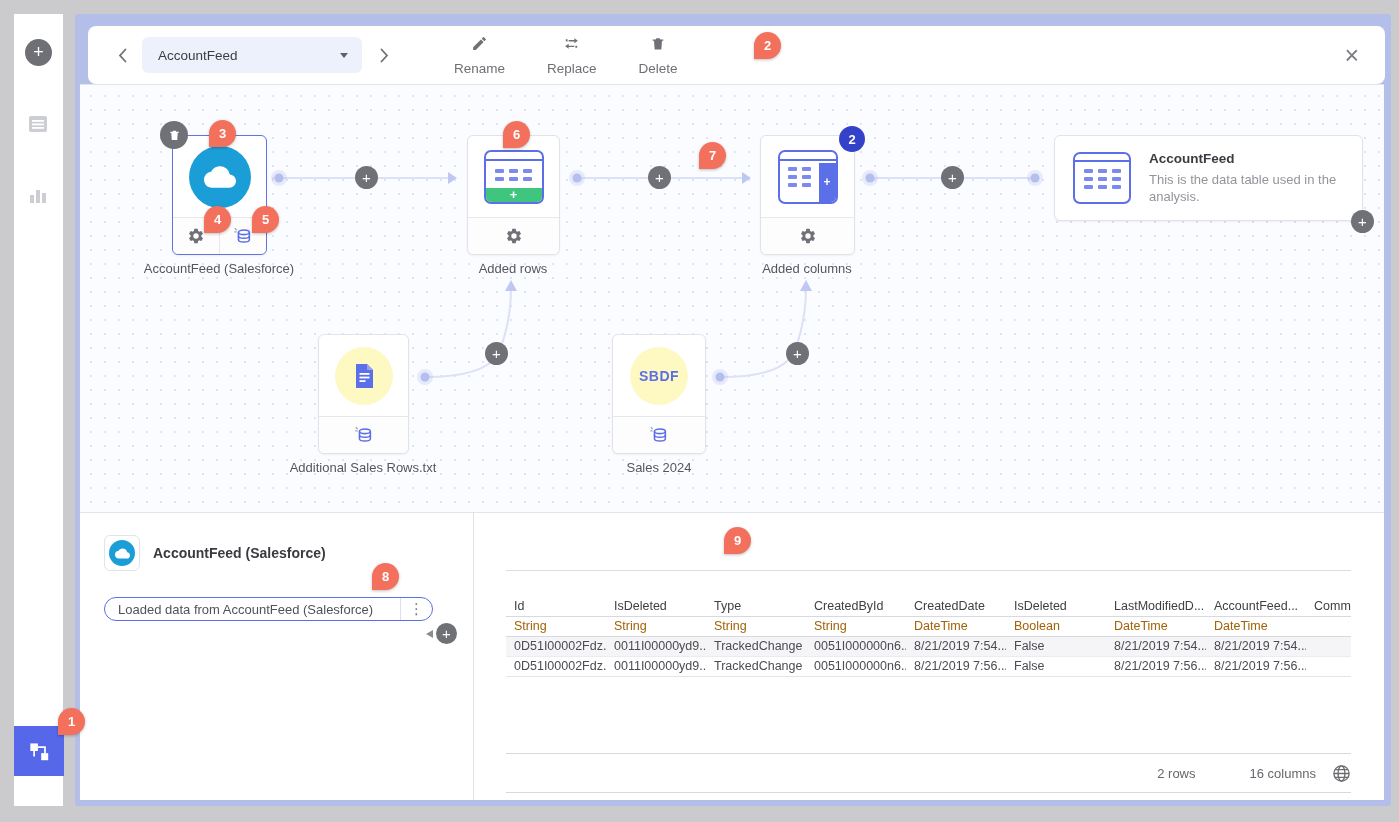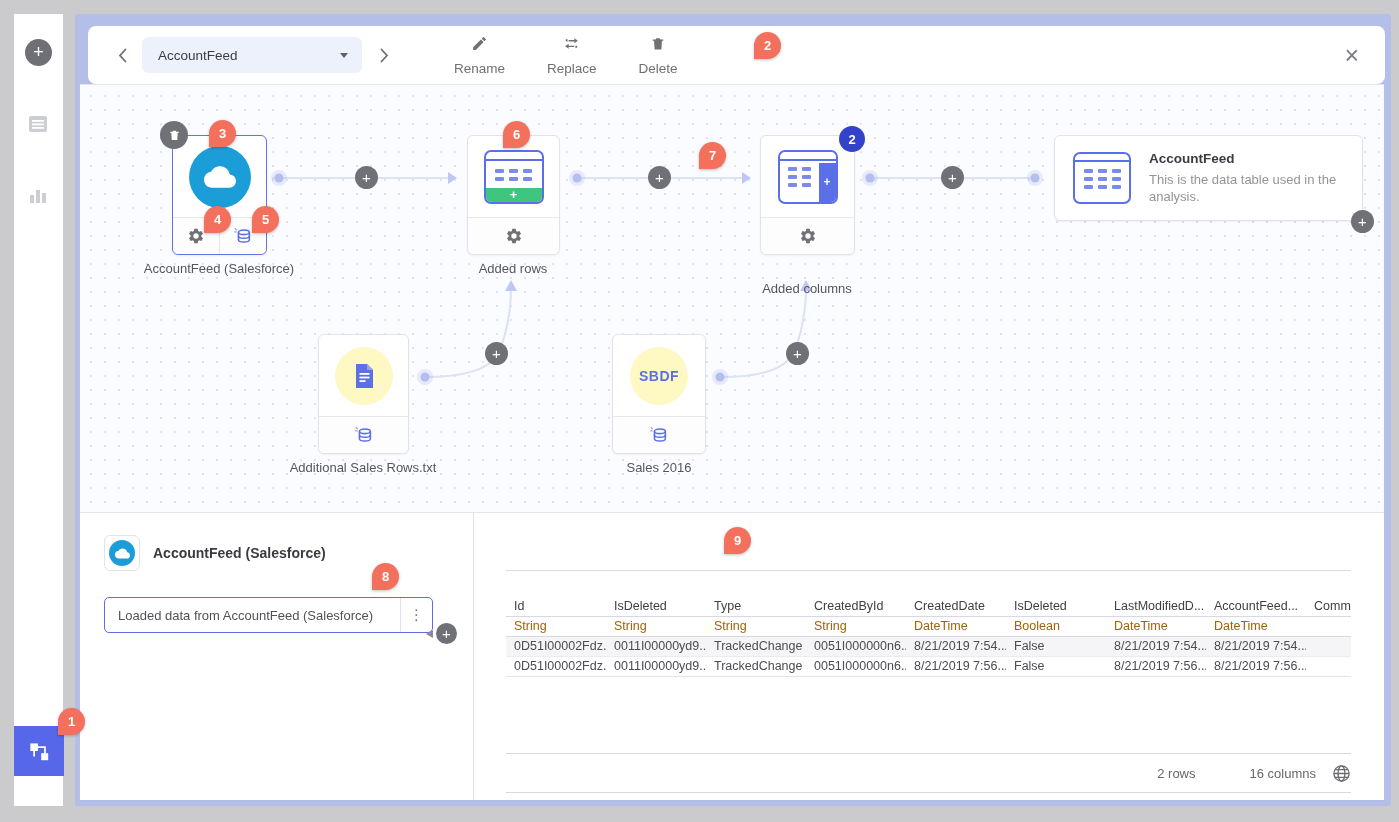--- a/index.html
+++ b/index.html
@@ -85,22 +85,22 @@
   .bottom { position:absolute; left:5px; top:499px; width:1304px; height:287px; background:#fff; }
   .divider-v { position:absolute; left:393px; top:0; width:1px; height:100%; background:#e0e1e6; }
 
   .left-details { position:absolute; left:0; top:0; width:393px; height:100%; }
   .ld-head { position:absolute; left:24px; top:22px; display:flex; align-items:center; gap:13px; }
   .ld-icon { width:36px; height:36px; border:1px solid #e2e3e9; border-radius:6px;
              display:flex; align-items:center; justify-content:center; }
   .ld-icon .mini { width:26px; height:26px; border-radius:50%; background:#1b9ed8;
              display:flex; align-items:center; justify-content:center; }
   .ld-title { font-size:14px; font-weight:700; color:#3a3b40; }
-  .op-box { position:absolute; left:24px; top:84px; width:329px; height:36px;
-            border:1.5px solid #5b6fe8; border-radius:5px; display:flex; align-items:stretch;
+  .op-box { position:absolute; left:24px; top:84px; width:329px; height:24px;
+            border:1.5px solid #5b6fe8; border-radius:13px; display:flex; align-items:stretch;
             background:#fff; cursor:pointer; }
   .op-text { flex:1; display:flex; align-items:center; padding-left:13px; font-size:13px; color:#515257; }
   .op-kebab { width:32px; border-left:1px solid #dadef5; display:flex; align-items:center;
             justify-content:center; color:#7a7b80; font-size:15px; cursor:pointer; }
   .wedge { position:absolute; left:346px; top:117px; width:0; height:0;
             border-top:4px solid transparent; border-bottom:4px solid transparent;
             border-right:7px solid #8a8c92; }
 
   .right-section { position:absolute; left:394px; top:0; width:910px; height:100%; }
   .tabs { position:absolute; left:32px; top:20px; display:flex; }
@@ -300,21 +300,21 @@
         </div>
         <div class="node-footer">
           <div class="foot-cell">
             <svg width="18" height="18" viewBox="0 0 24 24">
                 <path fill="#6f7176" d="M19.14 12.94c.04-.3.06-.61.06-.94 0-.32-.02-.64-.07-.94l2.03-1.58a.49.49 0 0 0 .12-.61l-1.92-3.32a.488.488 0 0 0-.59-.22l-2.39.96c-.5-.38-1.03-.7-1.62-.94l-.36-2.54a.484.484 0 0 0-.48-.41h-3.84c-.24 0-.43.17-.47.41l-.36 2.54c-.59.24-1.13.57-1.62.94l-2.39-.96c-.22-.08-.47 0-.59.22L2.74 8.87c-.12.21-.08.47.12.61l2.03 1.58c-.05.3-.09.63-.09.94s.02.64.07.94l-2.03 1.58a.49.49 0 0 0-.12.61l1.92 3.32c.12.22.37.29.59.22l2.39-.96c.5.38 1.03.7 1.62.94l.36 2.54c.05.24.24.41.48.41h3.84c.24 0 .44-.17.47-.41l.36-2.54c.59-.24 1.13-.56 1.62-.94l2.39.96c.22.08.47 0 .59-.22l1.92-3.32a.49.49 0 0 0-.12-.61l-2.01-1.58zM12 15.6A3.6 3.6 0 1 1 12 8.4a3.6 3.6 0 0 1 0 7.2z"></path>
               </svg>
           </div>
         </div>
       </div>
       <div class="count-badge" style="left:759px; top:41px;">2</div>
-      <div class="node-label" style="left:617px; top:176px;margin-top:20px;">Added columns</div>
+      <div class="node-label" style="left:617px; top:176px;">Added columns</div>
       <div class="callout" style="left:619px; top:57px;">7</div>
 
       <div class="node final-card" style="left:974px; top:50px; width:309px; height:86px;">
         <div class="tbl-icon" style="width:58px; height:52px; flex-shrink:0;">
           <div class="tbl-head" style="height:8px;"></div>
           <div class="dashes" style="grid-template-columns:repeat(3,9px); padding-top:7px;">
             <div class="dash"></div>
               <div class="dash"></div>
               <div class="dash"></div>
             <div class="dash"></div>
@@ -366,21 +366,21 @@
           <div class="foot-cell">
             <svg width="20" height="20" viewBox="0 0 22 22">
               <path d="M2 2.5 L4 4.5 M1.5 6.5 H4" stroke="#9aa0a8" stroke-width="1.3" fill="none"></path>
               <ellipse cx="12" cy="7" rx="6" ry="2.5" fill="none" stroke="#5b6fe8" stroke-width="1.7"></ellipse>
               <path d="M6 7v4c0 1.4 2.7 2.5 6 2.5s6-1.1 6-2.5V7" fill="none" stroke="#5b6fe8" stroke-width="1.7"></path>
               <path d="M6 11v4c0 1.4 2.7 2.5 6 2.5s6-1.1 6-2.5v-4" fill="none" stroke="#5b6fe8" stroke-width="1.7"></path>
             </svg>
           </div>
         </div>
       </div>
-      <div class="node-label" style="left:469px; top:375px;">Sales 2016</div>
+      <div class="node-label" style="left:469px; top:375px;">Sales 2024</div>
 
       <div class="plus-node" style="left:275px; top:81px;">
           <span>+</span>
         </div>
       <div class="plus-node" style="left:568px; top:81px;">
           <span>+</span>
         </div>
       <div class="plus-node" style="left:861px; top:81px;">
           <span>+</span>
         </div>

